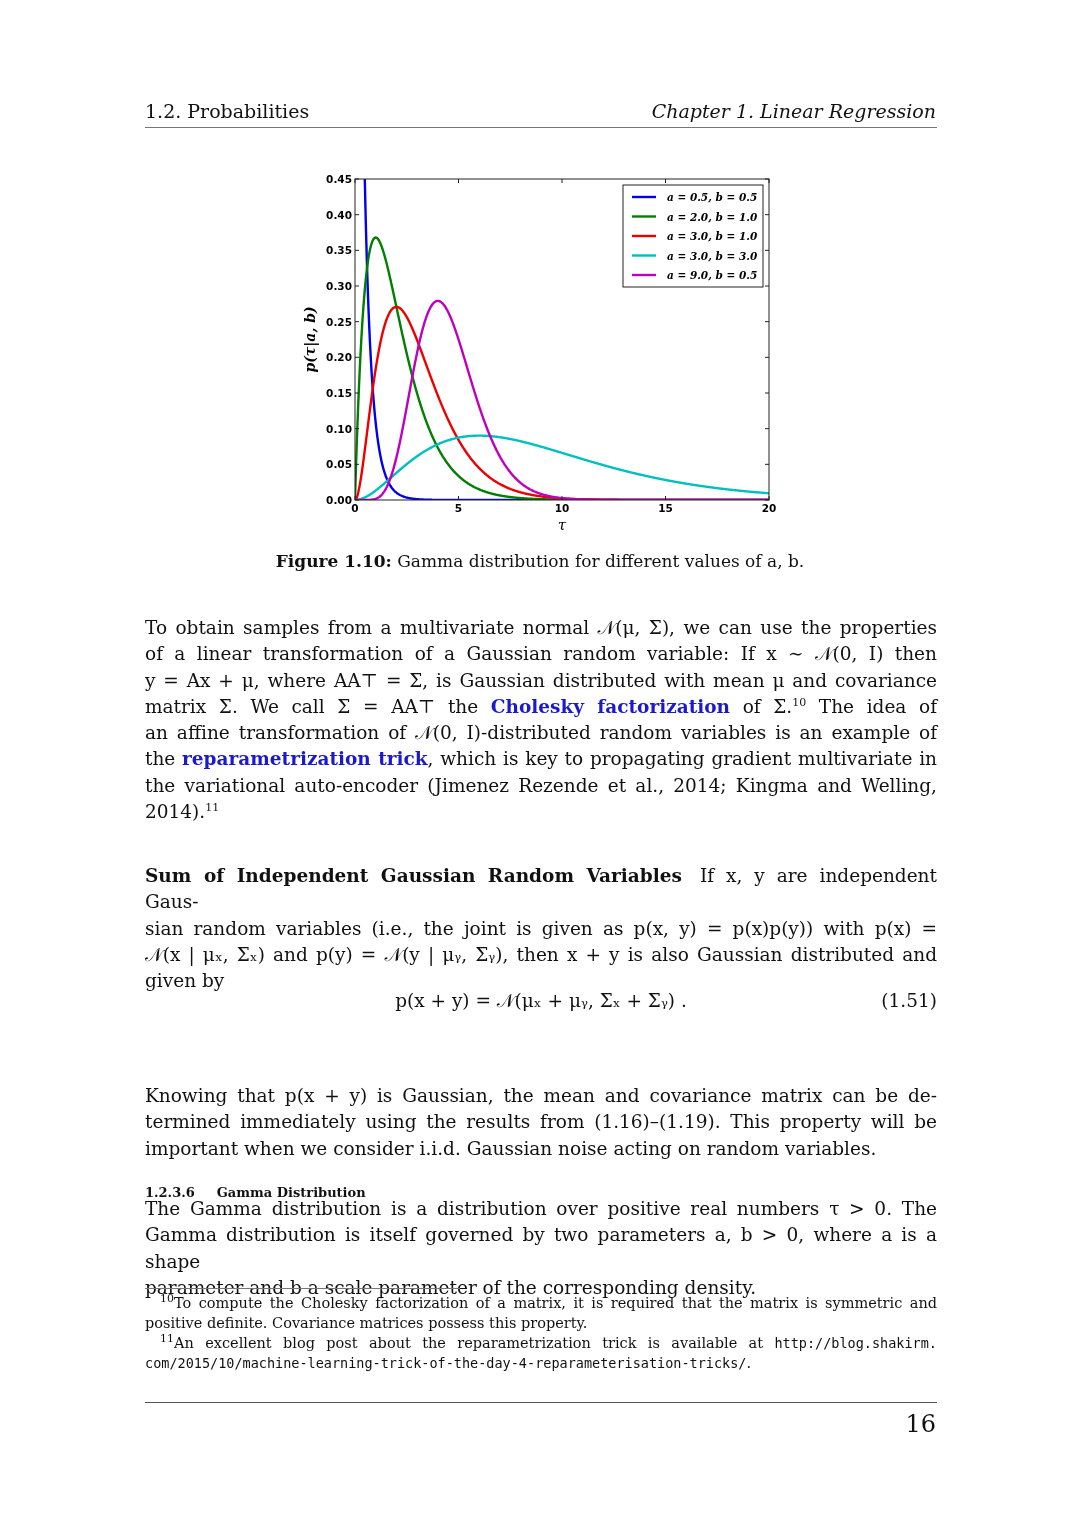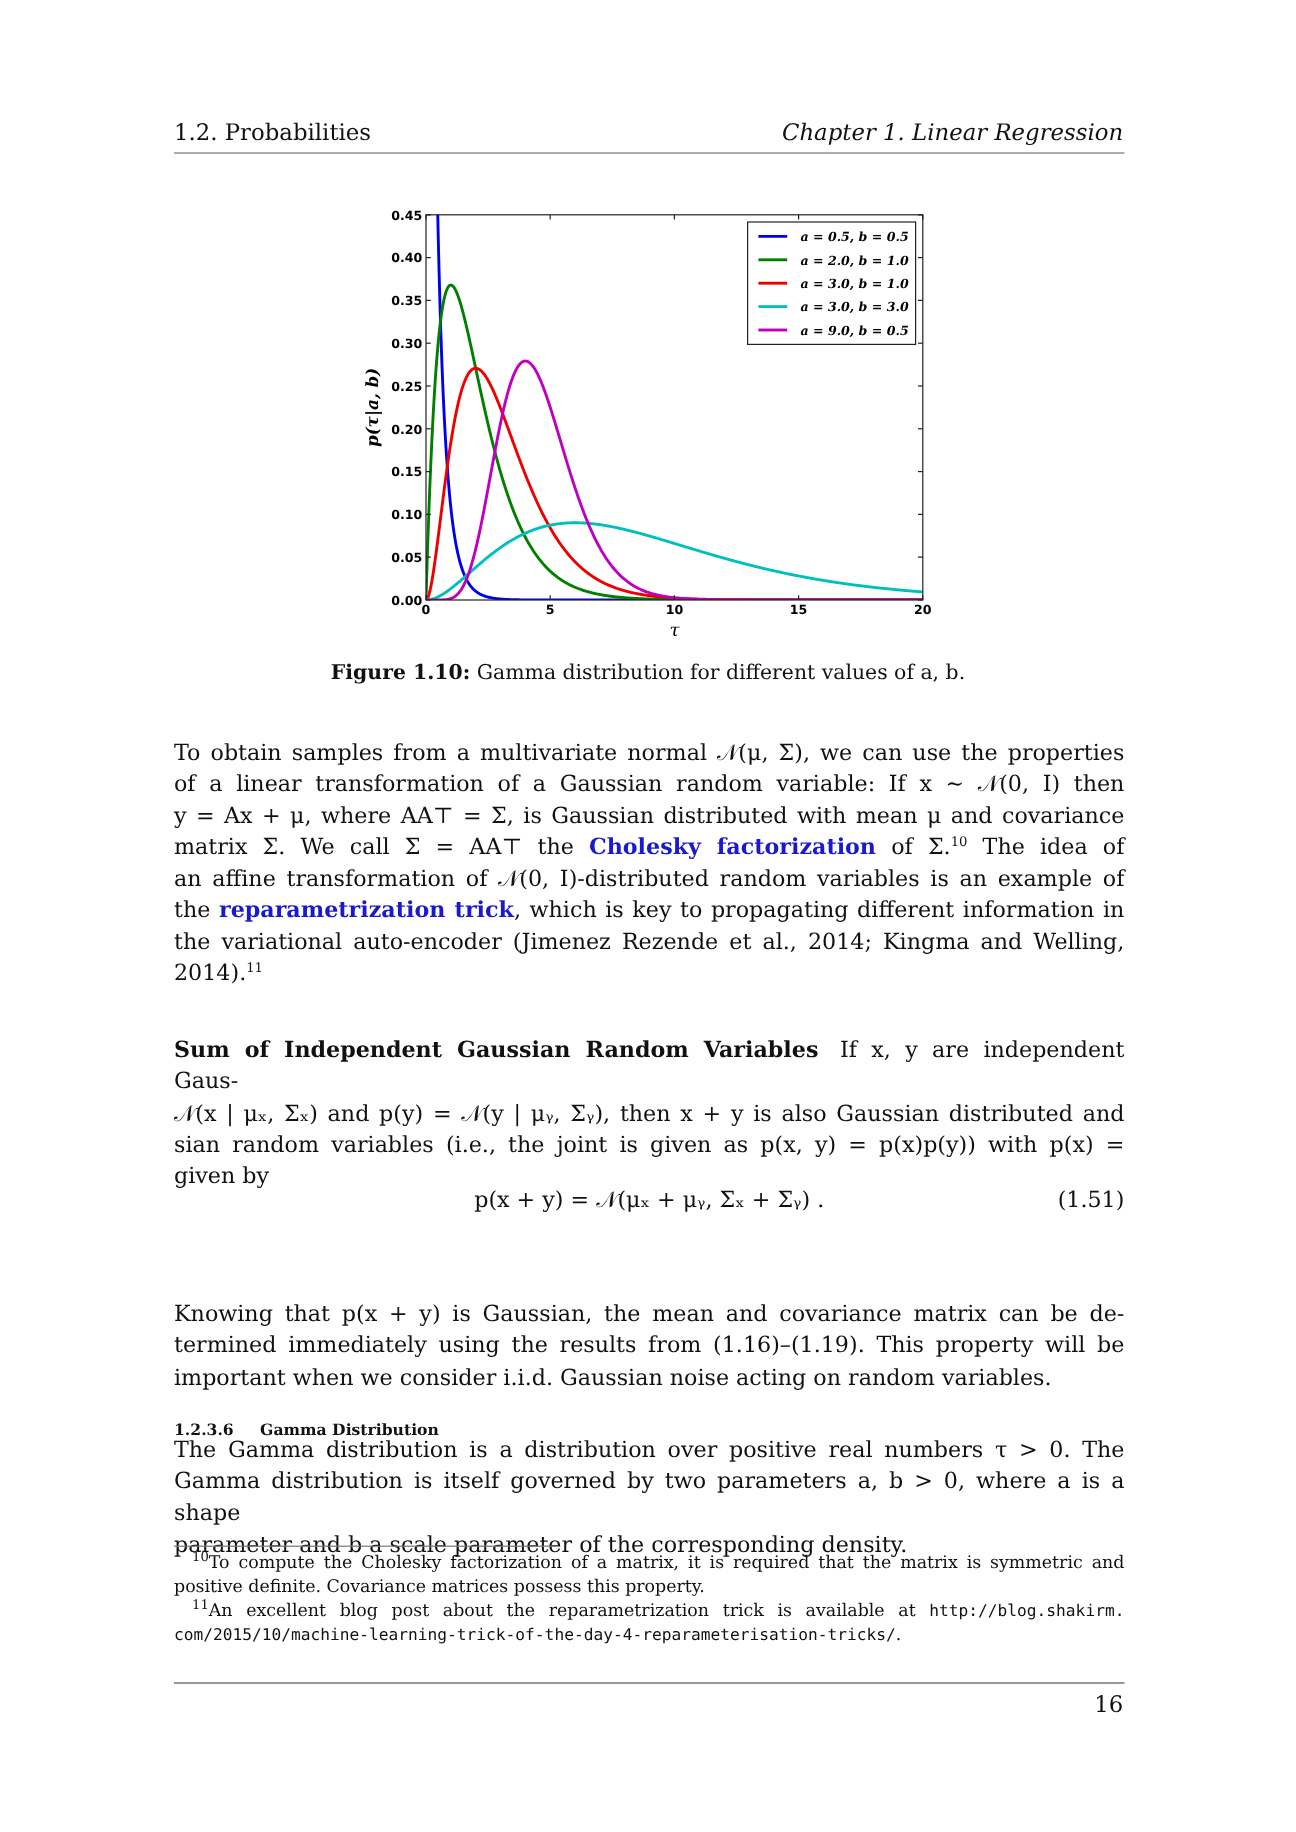--- a/index.html
+++ b/index.html
@@ -18,21 +18,21 @@
   sup { font-size: 11px; line-height: 0; }
   .eq { top: 990px; left: 145px; width: 792px; font-size: 18.5px; }
   .eq-body { text-align: center; }
   .eq-num { position: absolute; right: 0; top: 0; margin-left: 40px; }
   .sec { left: 145px; top: 1185px; font-size: 13px; font-weight: bold; }
   .sec span.num { margin-right: 22px; }
   .fn-rule { left: 145px; width: 315px; top: 1288px; height: 1px; background: #777; }
   .fn { left: 145px; width: 792px; font-size: 14.5px; line-height: 20px; text-align: justify; }
   .mono { font-family: "DejaVu Sans Mono", "Liberation Mono", monospace; font-size: 13.5px; }
   .foot-rule { left: 145px; width: 792px; top: 1402px; height: 1px; background: #555; }
-  .pageno { right: 144px; top: 1410px; font-size: 19px; }
+  .pageno { right: 144px; top: 1410px; font-size: 24px; }
 </style>
 </head>
 <body>
 
 <div class="abs hdr hdr-left">1.2.  Probabilities</div>
 <div class="abs hdr hdr-right">Chapter 1. Linear Regression</div>
 <div class="abs hdr-rule"></div>
 
 <svg class="abs" id="chart" style="left:300px; top:168px;" width="490" height="375" viewBox="0 0 490 375">
     <defs>
@@ -116,29 +116,29 @@
 <div class="abs caption">
   <b>Figure 1.10:</b><span> Gamma distribution for different values of </span><span class="m">a, b</span><span>.</span>
 </div>
 
 <div class="abs para" id="p1" style="top:615px;">
     <div style="text-align: justify; text-align-last: justify;"><span>To obtain samples from a multivariate normal </span><span class="m">𝒩(μ, Σ)</span><span>, we can use the properties</span></div>
     <div style="text-align: justify; text-align-last: justify;"><span>of a linear transformation of a Gaussian random variable: If </span><span class="m">x ∼ 𝒩(0, I)</span><span> then</span></div>
     <div style="text-align: justify; text-align-last: justify;"><span class="m">y = Ax + μ</span><span>, where </span><span class="m">AA⊤ = Σ</span><span>, is Gaussian distributed with mean </span><span class="m">μ</span><span> and covariance</span></div>
     <div style="text-align: justify; text-align-last: justify;"><span>matrix Σ.  We call Σ = </span><span class="m">AA⊤</span><span> the </span><a class="link">Cholesky factorization</a><span> of Σ.</span><sup>10</sup><span>  The idea of</span></div>
     <div style="text-align: justify; text-align-last: justify;"><span>an affine transformation of </span><span class="m">𝒩(0, I)</span><span>-distributed random variables is an example of</span></div>
-    <div style="text-align: justify; text-align-last: justify;"><span>the </span><a class="link">reparametrization trick</a><span>, which is key to propagating different information in</span></div>
+    <div style="text-align: justify; text-align-last: justify;"><span>the </span><a class="link">reparametrization trick</a><span>, which is key to propagating gradient multivariate in</span></div>
     <div style="text-align: justify; text-align-last: justify;"><span>the variational auto-encoder (Jimenez Rezende et al., 2014; Kingma and Welling,</span></div>
     <div style="text-align: left; text-align-last: left;"><span>2014).</span><sup>11</sup></div>
   </div>
 
 <div class="abs para" id="p2" style="top:863px;">
     <div style="text-align: justify; text-align-last: justify;"><b style="margin-right: 18px;">Sum of Independent Gaussian Random Variables</b><span>If </span><span class="m">x, y</span><span> are independent Gaus-</span></div>
+    <div style="text-align: justify; text-align-last: justify;"><span>sian random variables (i.e., the joint is given as </span><span class="m">p(x, y) = p(x)p(y)</span><span>) with </span><span class="m">p(x) =</span></div>
     <div style="text-align: justify; text-align-last: justify;"><span class="m">𝒩(x | μₓ, Σₓ)</span><span> and </span><span class="m">p(y) = 𝒩(y | μᵧ, Σᵧ)</span><span>, then </span><span class="m">x + y</span><span> is also Gaussian distributed and</span></div>
-    <div style="text-align: justify; text-align-last: justify;"><span>sian random variables (i.e., the joint is given as </span><span class="m">p(x, y) = p(x)p(y)</span><span>) with </span><span class="m">p(x) =</span></div>
     <div style="text-align: left; text-align-last: left;"><span>given by</span></div>
   </div>
 
 <div class="abs eq">
   <div class="eq-body m">p(x + y) = 𝒩(μₓ + μᵧ, Σₓ + Σᵧ) .</div>
   <div class="eq-num">(1.51)</div>
 </div>
 
 <div class="abs para" id="p3" style="top:1040px;margin-top:43px;">
     <div style="text-align: justify; text-align-last: justify;"><span>Knowing that </span><span class="m">p(x + y)</span><span> is Gaussian, the mean and covariance matrix can be de-</span></div>

